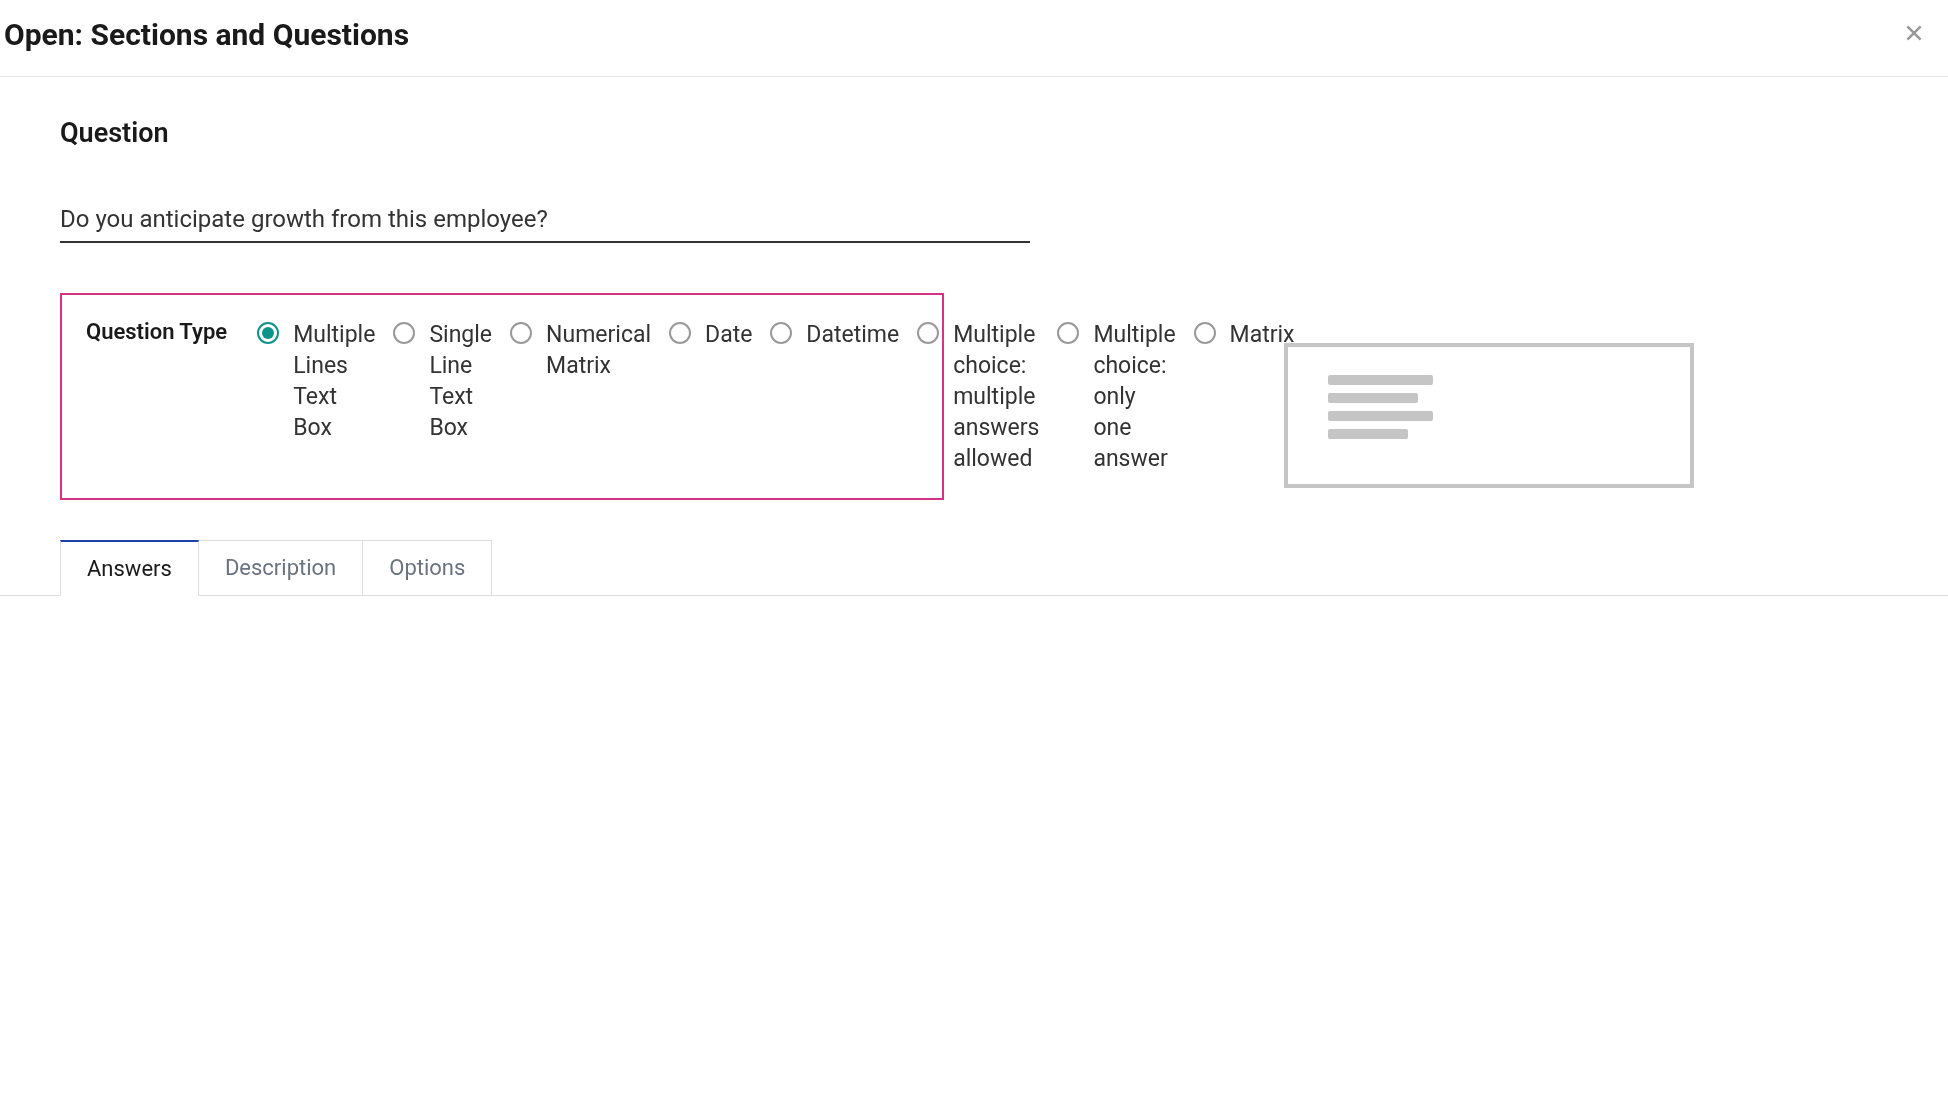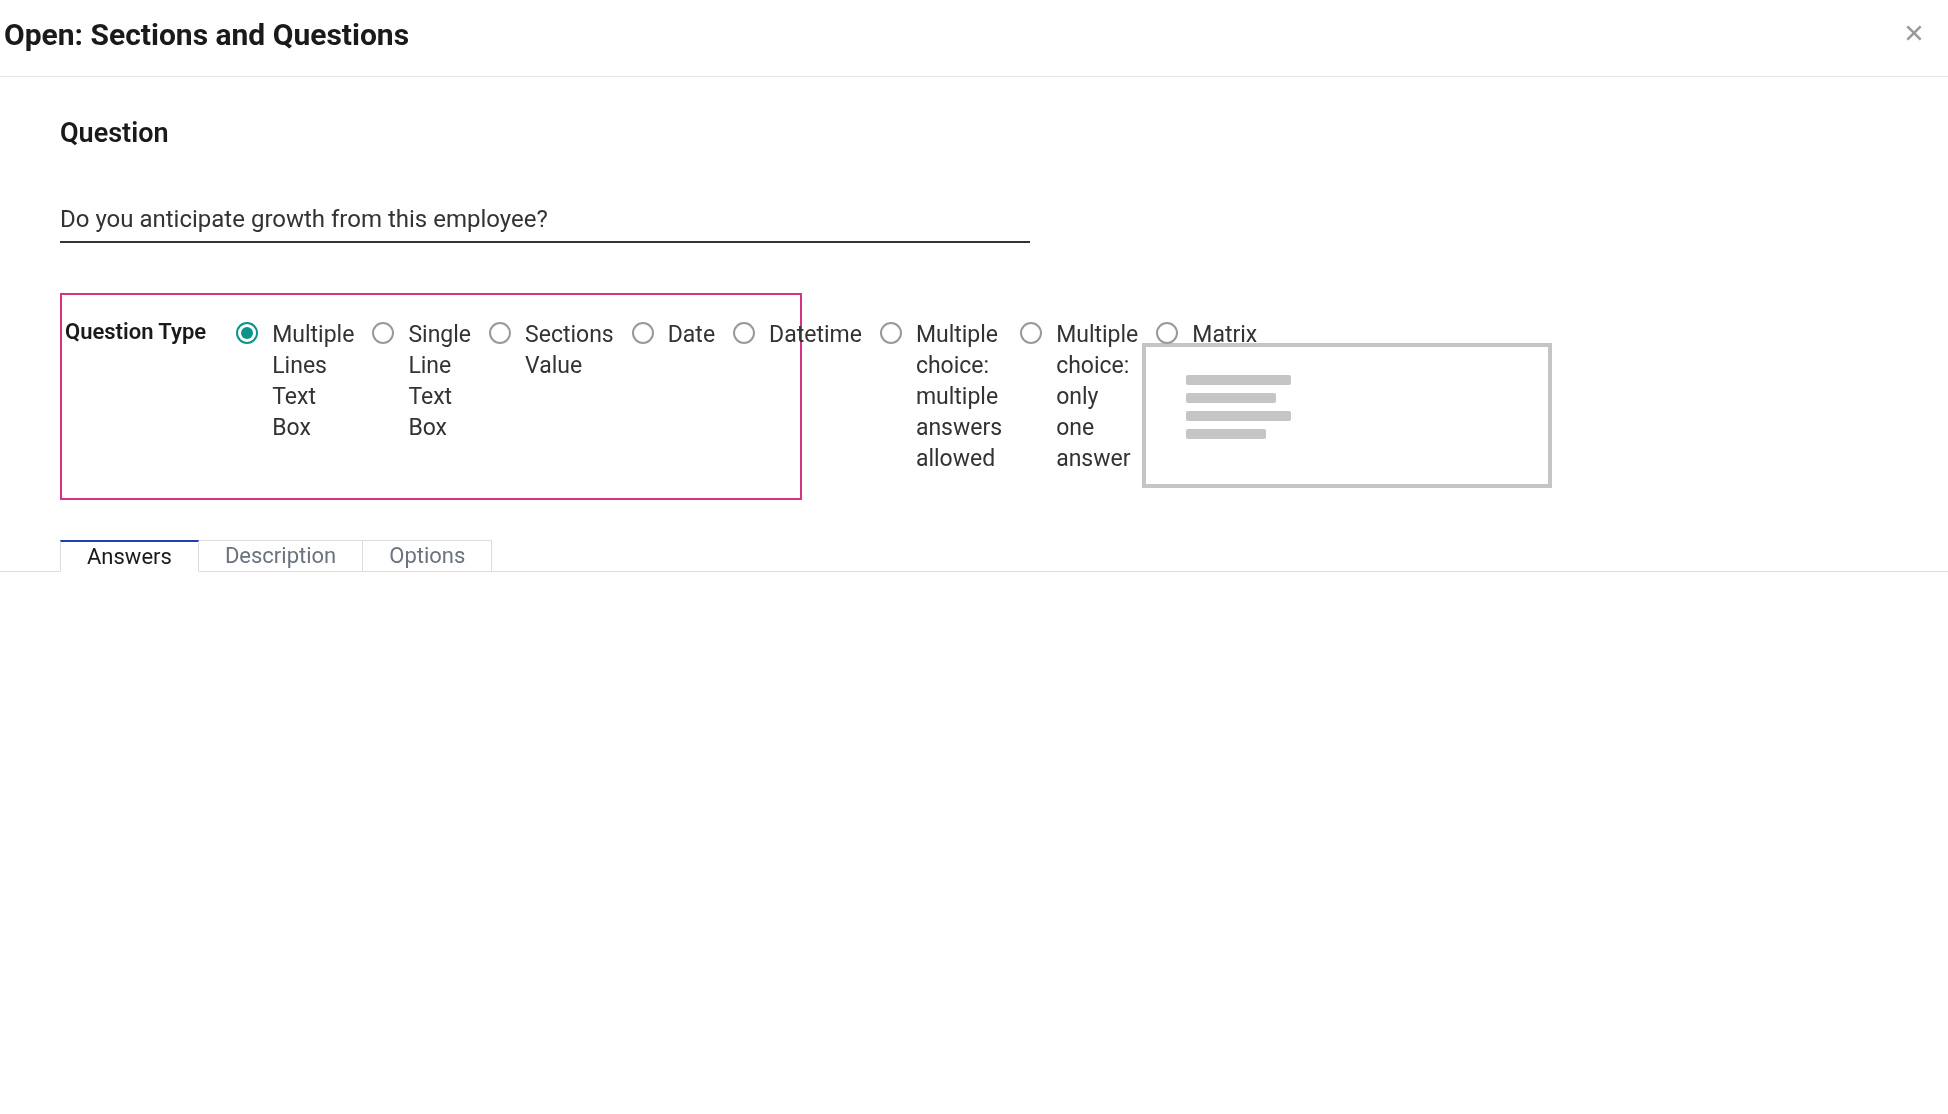--- a/index.html
+++ b/index.html
@@ -57,22 +57,22 @@
       background: transparent;
       font-family: inherit;
     }
     .two-col {
       display: flex;
       gap: 60px;
       margin-top: 50px;
     }
     .question-type-box {
       border: 2px solid #d63384;
-      padding: 24px 3px;
-      width: 742px;
+      padding: 24px 24px;
+      width: 884px;
       display: flex;
       gap: 30px;
     }
     .question-type-label {
       font-size: 22px;
       font-weight: 600;
       color: #1a1a1a;
       white-space: nowrap;
       width: 200px;
     }
@@ -138,21 +138,21 @@
     .preview-line.l4 { width: 80px; }
     .tabs {
       display: flex;
       margin-top: 40px;
       border-bottom: 1px solid #ddd;
       margin-left: -60px;
       margin-right: -60px;
       padding-left: 60px;
     }
     .tab {
-      padding: 2px 26px;
+      padding: 14px 26px;
       font-size: 22px;
       color: #6b7280;
       cursor: pointer;
       border: 1px solid transparent;
       border-bottom: none;
       margin-bottom: -1px;
       background: #fff;
     }
     .tab.active {
       color: #1a1a1a;
@@ -193,21 +193,21 @@
         <div class="radio-item">
           <div class="radio-circle selected"></div>
           <div class="radio-label">Multiple Lines Text Box</div>
         </div>
         <div class="radio-item">
           <div class="radio-circle"></div>
           <div class="radio-label">Single Line Text Box</div>
         </div>
         <div class="radio-item">
           <div class="radio-circle"></div>
-          <div class="radio-label">Sections Value</div>
+          <div class="radio-label">Numerical Matrix</div>
         </div>
         <div class="radio-item">
           <div class="radio-circle"></div>
           <div class="radio-label">Date</div>
         </div>
         <div class="radio-item">
           <div class="radio-circle"></div>
           <div class="radio-label">Datetime</div>
         </div>
         <div class="radio-item">

